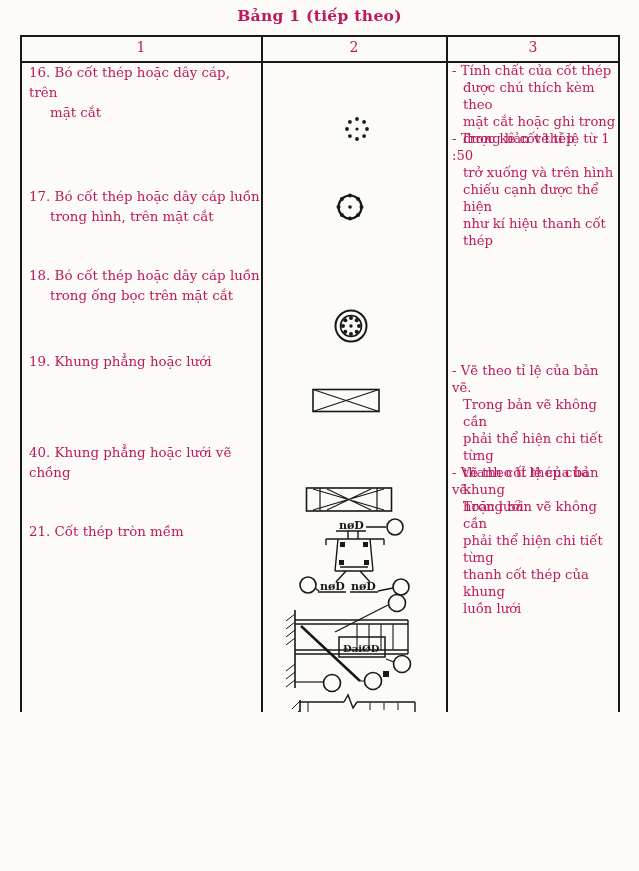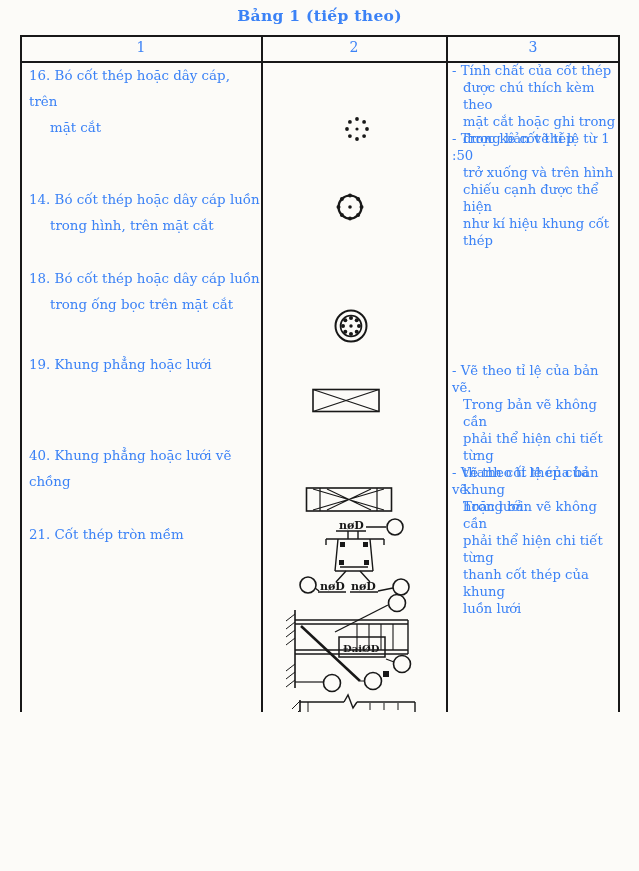--- a/index.html
+++ b/index.html
@@ -1,26 +1,26 @@
 <!DOCTYPE html>
 <html><head>
 <meta charset="utf-8">
 <style>
   html,body{margin:0;padding:0;background:#fcfbf8;}
   .page{position:relative;width:639px;height:712px;background:#fcfbf8;
-        font-family:"DejaVu Serif","Liberation Serif",serif;color:#3b82f6;overflow:hidden;}
+        font-family:"DejaVu Serif","Liberation Serif",serif;color:#be185d;overflow:hidden;}
   .title{position:absolute;top:6px;left:0;right:0;text-align:center;
          font-size:15.5px;font-weight:bold;letter-spacing:.3px;}
   .frame{position:absolute;left:20px;top:35px;width:600px;height:826px;
          border:2px solid #181818;box-sizing:border-box;}
   .vline{position:absolute;top:35px;height:826px;width:2px;background:#181818;}
   .hline{position:absolute;left:20px;top:61px;width:600px;height:2px;background:#181818;}
   .hcell{position:absolute;top:39px;text-align:center;font-size:14px;}
   .item{position:absolute;left:29px;width:233px;font-size:13.4px;}
-  .item div{line-height:26px;}
+  .item div{line-height:20px;}
   .item .cont{padding-left:21px;}
   .note{position:absolute;left:452px;width:166px;font-size:13.2px;}
   .note div{line-height:17px;}
   .note .cont{padding-left:11px;}
   svg{position:absolute;overflow:visible;}
   .ln{stroke:#181818;fill:none;}
   .fl{fill:#181818;stroke:none;}
   .dlabel{fill:#181818;font-family:"DejaVu Serif",serif;font-weight:bold;}
 </style>
 </head>
@@ -37,21 +37,21 @@
 
   <div class="hcell" style="left:22px;width:238px">1</div>
   <div class="hcell" style="left:263px;width:182px">2</div>
   <div class="hcell" style="left:448px;width:170px">3</div>
 
   <div class="item" style="top:63px">
     <div>16. Bó cốt thép hoặc dây cáp, trên</div>
     <div class="cont">mặt cắt</div>
   </div>
   <div class="item" style="top:187px">
-    <div>14. Bó cốt thép hoặc dây cáp luồn</div>
+    <div>17. Bó cốt thép hoặc dây cáp luồn</div>
     <div class="cont">trong hình, trên mặt cắt</div>
   </div>
   <div class="item" style="top:266px">
     <div>18. Bó cốt thép hoặc dây cáp luồn</div>
     <div class="cont">trong ống bọc trên mặt cắt</div>
   </div>
   <div class="item" style="top:352px">
     <div>19. Khung phẳng hoặc lưới</div>
   </div>
   <div class="item" style="top:443px">
@@ -64,21 +64,21 @@
   <div class="note" style="top:62px">
     <div>- Tính chất của cốt thép</div>
     <div class="cont">được chú thích kèm theo</div>
     <div class="cont">mặt cắt hoặc ghi trong</div>
     <div class="cont">được kê cốt thép</div>
   </div>
   <div class="note" style="top:130px">
     <div>- Trong bản vẽ tỉ lệ từ 1 :50</div>
     <div class="cont">trở xuống và trên hình</div>
     <div class="cont">chiếu cạnh được thể hiện</div>
-    <div class="cont">như kí hiệu khung cốt thép</div>
+    <div class="cont">như kí hiệu thanh cốt thép</div>
   </div>
   <div class="note" style="top:362px">
     <div>- Vẽ theo tỉ lệ của bản vẽ.</div>
     <div class="cont">Trong bản vẽ không cần</div>
     <div class="cont">phải thể hiện chi tiết từng</div>
     <div class="cont">thanh cốt thép của khung</div>
     <div class="cont">hoặc lưới.</div>
   </div>
   <div class="note" style="top:464px">
     <div>- Vẽ theo tỉ lệ của bản vẽ.</div>

